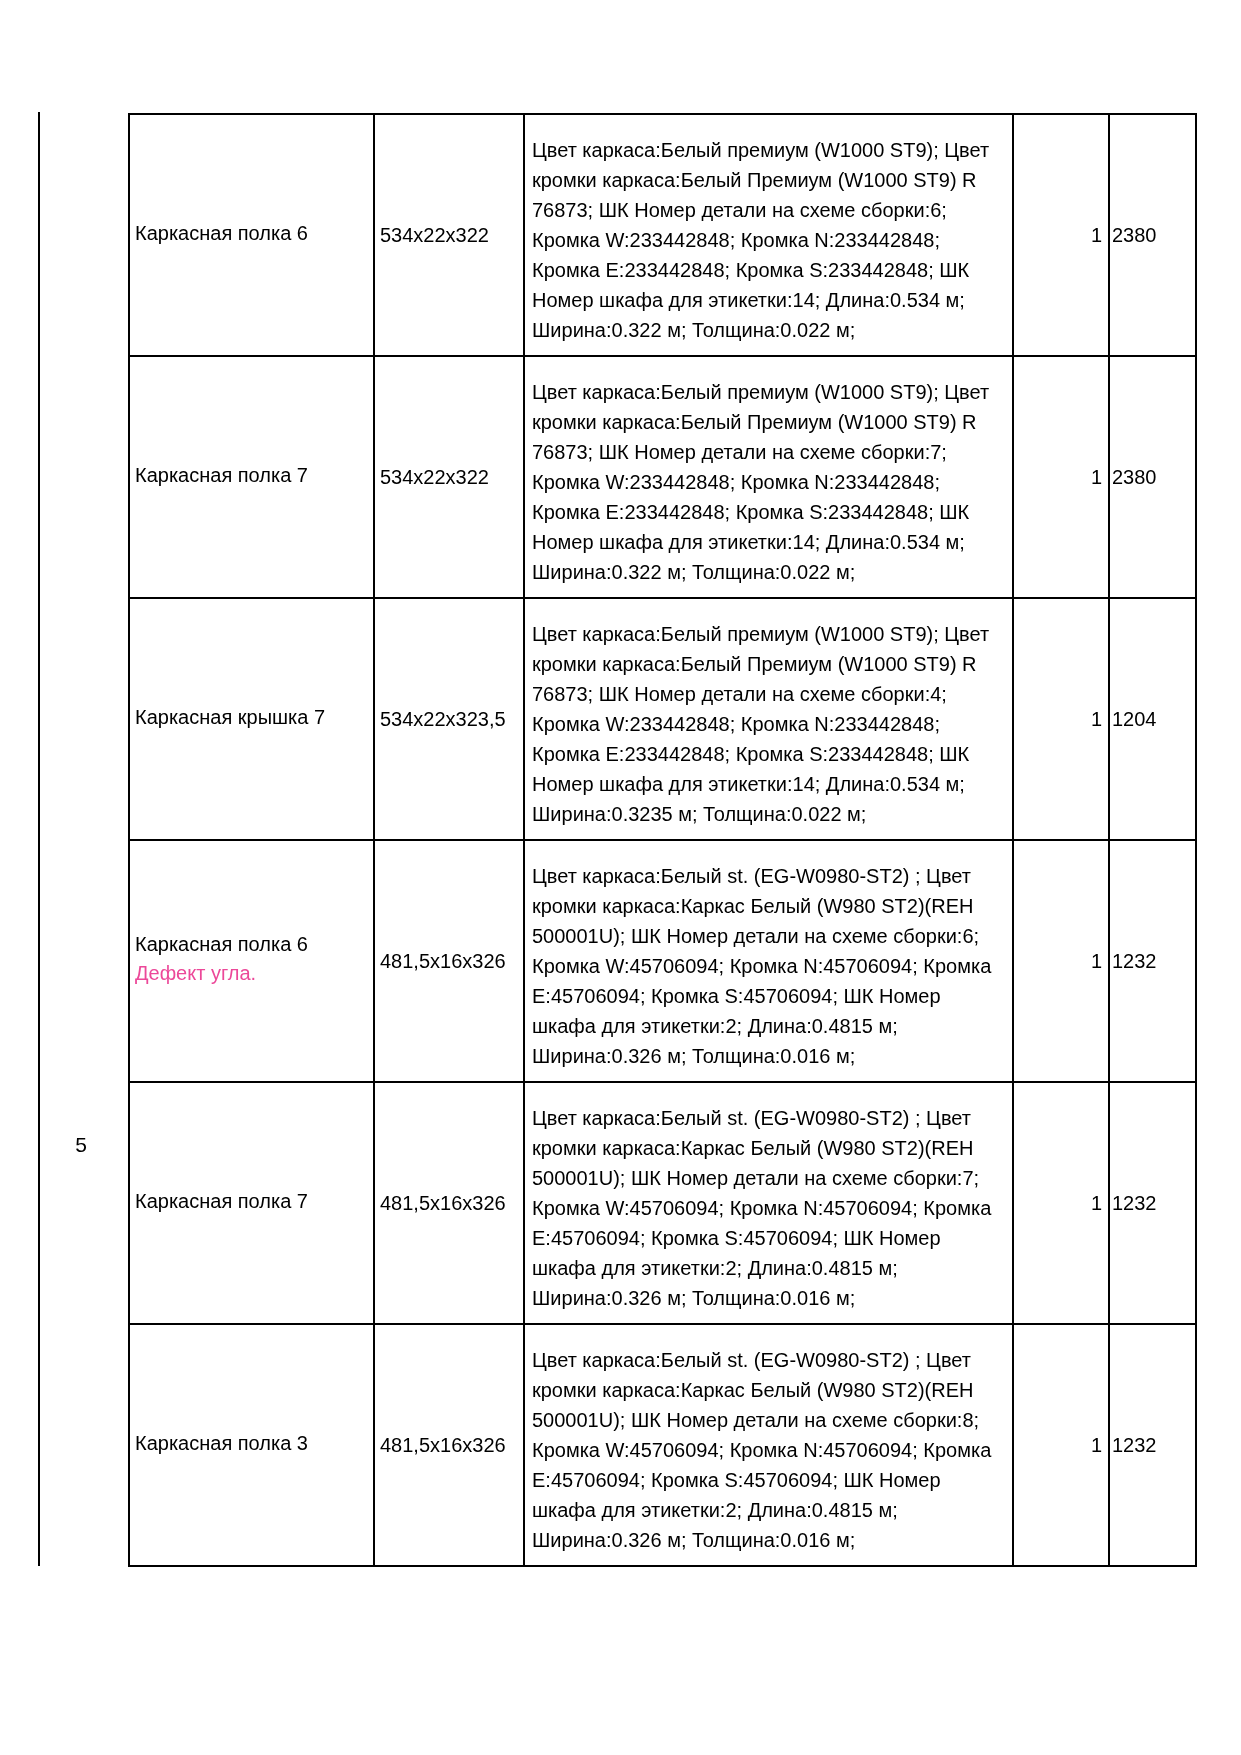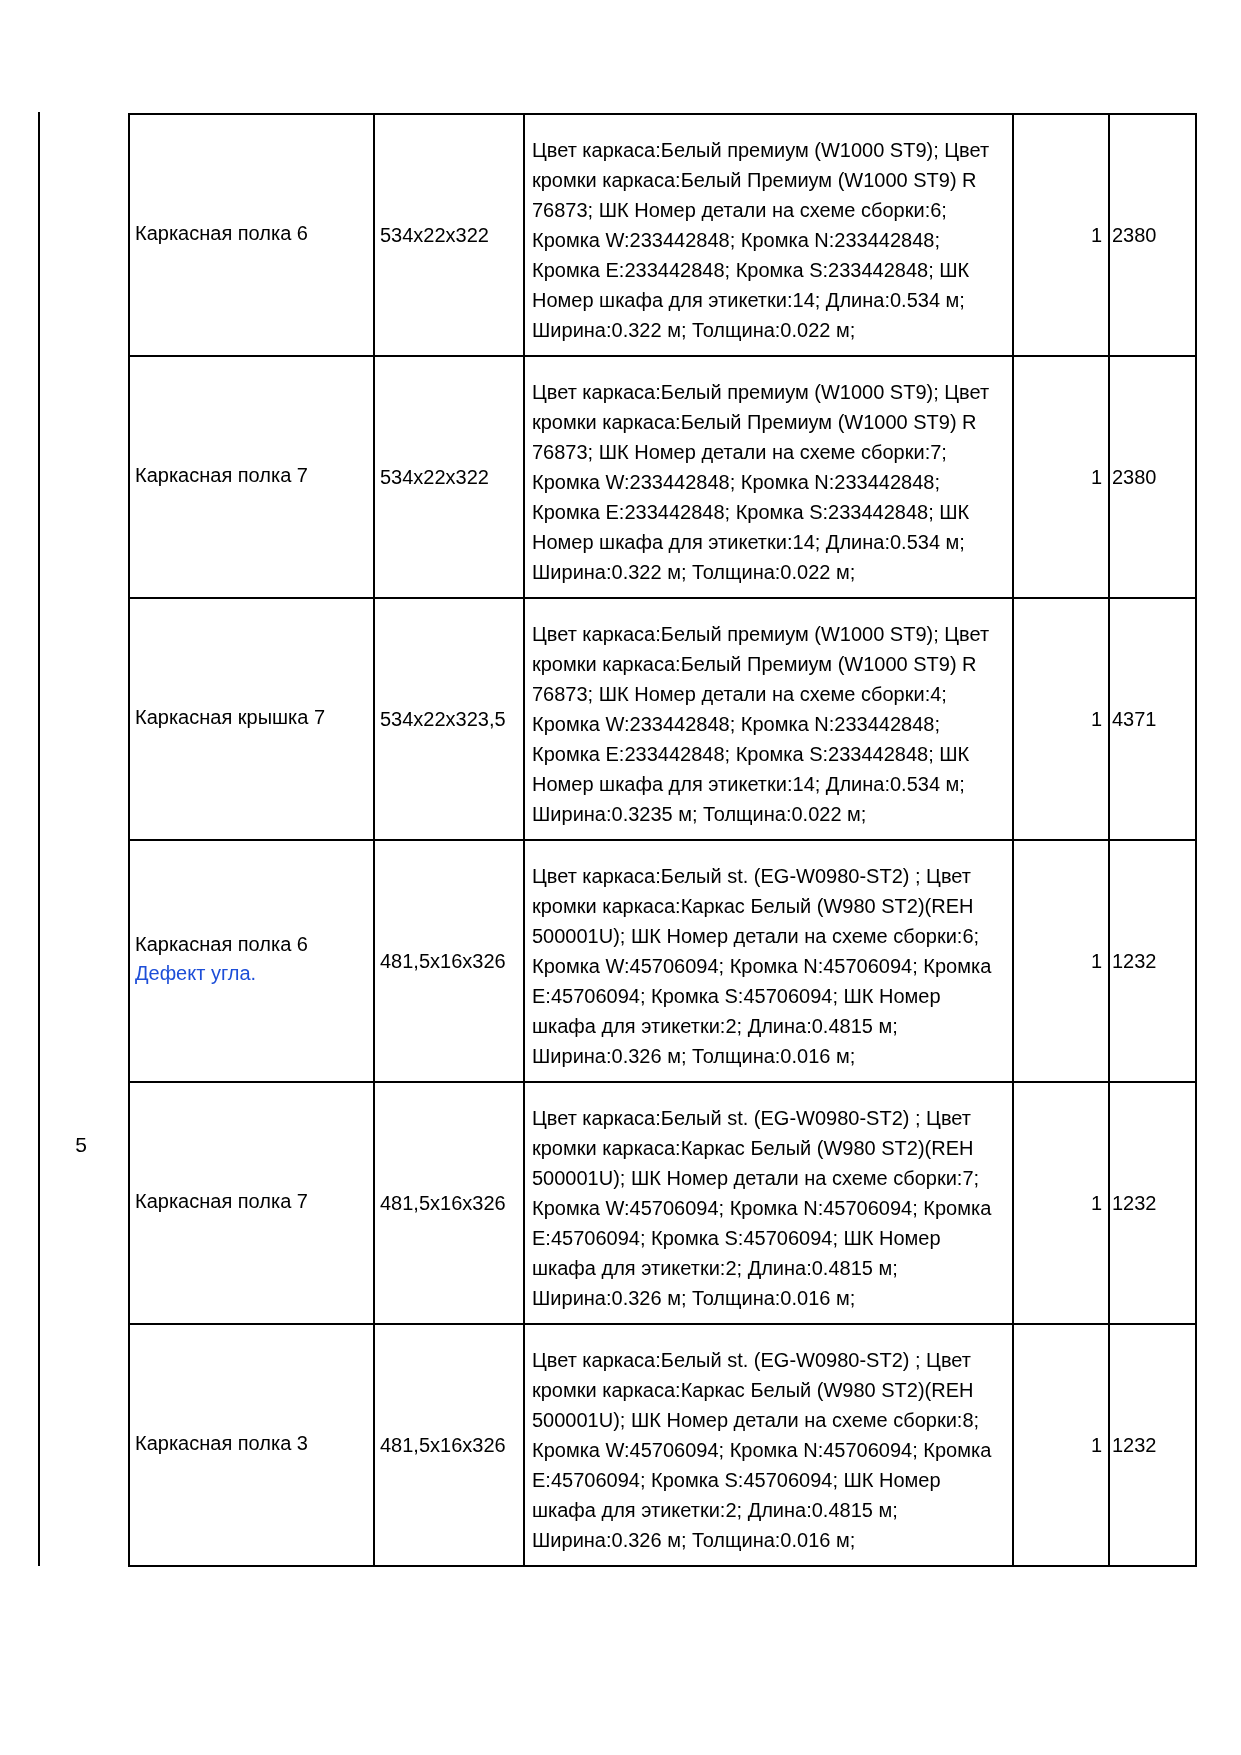--- a/index.html
+++ b/index.html
@@ -64,21 +64,21 @@
   }
   td.qty-cell {
     text-align: right;
     padding: 2px 6px 2px 2px;
   }
   td.price-cell {
     text-align: left;
     padding: 2px 4px 2px 2px;
   }
   .defect-note {
-    color: #1d4ed8;
+    color: #ec4899;
     display: block;
   }
   .defect-note:empty { display: none; }
 </style>
 </head>
 <body>
 
 <div class="change-bar"></div>
 
 <div class="group-number">5</div>
@@ -113,21 +113,21 @@
       <td class="price-cell">2380</td>
     </tr>
     <tr>
       <td class="name-cell">
         <span>Каркасная крышка 7</span>
         
       </td>
       <td class="dims-cell">534x22x323,5</td>
       <td class="desc-cell">Цвет каркаса:Белый премиум (W1000 ST9); Цвет кромки каркаса:Белый Премиум (W1000 ST9) R 76873; ШК Номер детали на схеме сборки:4; Кромка W:233442848; Кромка N:233442848; Кромка E:233442848; Кромка S:233442848; ШК Номер шкафа для этикетки:14; Длина:0.534 м; Ширина:0.3235 м; Толщина:0.022 м;</td>
       <td class="qty-cell">1</td>
-      <td class="price-cell">4371</td>
+      <td class="price-cell">1204</td>
     </tr>
     <tr>
       <td class="name-cell">
         <span>Каркасная полка 6</span>
         <span class="defect-note">Дефект угла.</span>
       </td>
       <td class="dims-cell">481,5x16x326</td>
       <td class="desc-cell">Цвет каркаса:Белый st. (EG-W0980-ST2) ; Цвет кромки каркаса:Каркас Белый (W980 ST2)(REH 500001U); ШК Номер детали на схеме сборки:6; Кромка W:45706094; Кромка N:45706094; Кромка E:45706094; Кромка S:45706094; ШК Номер шкафа для этикетки:2; Длина:0.4815 м; Ширина:0.326 м; Толщина:0.016 м;</td>
       <td class="qty-cell">1</td>
       <td class="price-cell">1232</td>

